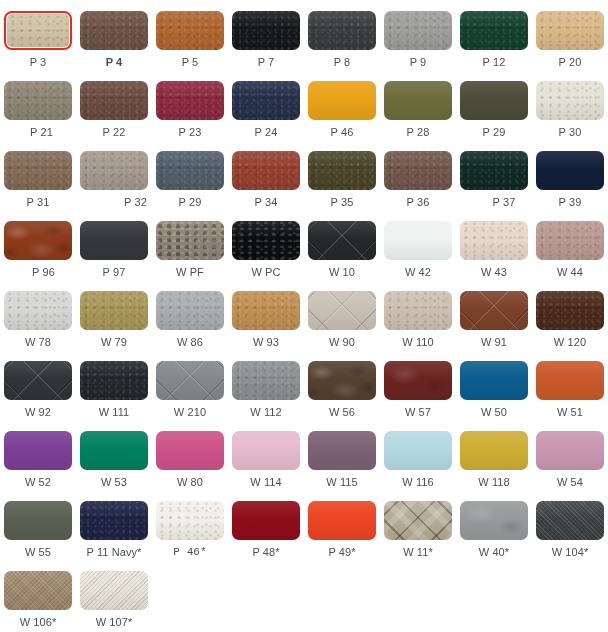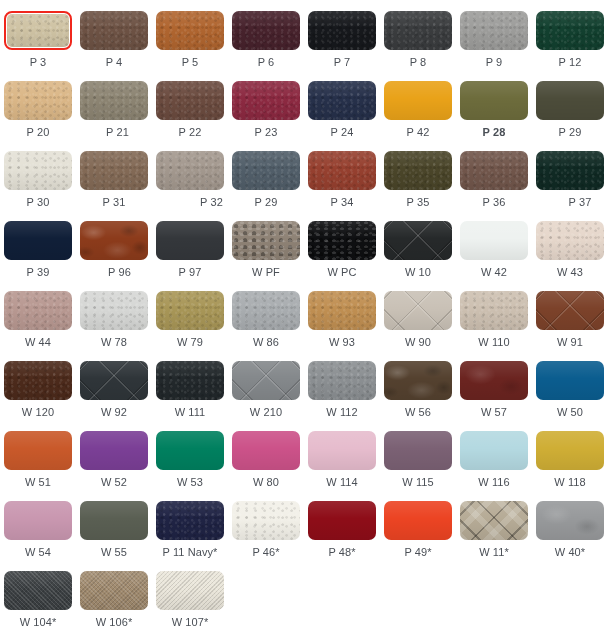--- a/index.html
+++ b/index.html
@@ -174,42 +174,33 @@
       </div>
       <div class="swatch-label" style="color: rgb(74, 79, 86);">P 3</div>
     </div>
     <div class="swatch-cell">
       <div class="swatch-chip-wrap">
         <div class="swatch-chip" style="background-color: rgb(109, 82, 68);">
           <div class="tex tex-grain"></div>
           <div class="tex tex-sheen"></div>
         </div>
       </div>
-      <div class="swatch-label" style="color: rgb(74, 79, 86);">P 4</div>
+      <div class="swatch-label" style="color: rgb(74, 79, 86); font-weight: bold;">P 4</div>
     </div>
     <div class="swatch-cell">
       <div class="swatch-chip-wrap">
         <div class="swatch-chip" style="background-color: rgb(176, 101, 47);">
           <div class="tex tex-grain"></div>
           <div class="tex tex-sheen"></div>
         </div>
       </div>
       <div class="swatch-label" style="color: rgb(74, 79, 86);">P 5</div>
     </div>
     <div class="swatch-cell">
       <div class="swatch-chip-wrap">
-        <div class="swatch-chip" style="background-color: rgb(71, 34, 44);">
-          <div class="tex tex-grain"></div>
-          <div class="tex tex-sheen"></div>
-        </div>
-      </div>
-      <div class="swatch-label" style="color: rgb(74, 79, 86);">P 6</div>
-    </div>
-    <div class="swatch-cell">
-      <div class="swatch-chip-wrap">
         <div class="swatch-chip" style="background-color: rgb(22, 24, 28);">
           <div class="tex tex-grain"></div>
           <div class="tex tex-sheen"></div>
         </div>
       </div>
       <div class="swatch-label" style="color: rgb(74, 79, 86);">P 7</div>
     </div>
     <div class="swatch-cell">
       <div class="swatch-chip-wrap">
         <div class="swatch-chip" style="background-color: rgb(58, 60, 62);">
@@ -281,29 +272,29 @@
         </div>
       </div>
       <div class="swatch-label" style="color: rgb(74, 79, 86);">P 24</div>
     </div>
     <div class="swatch-cell">
       <div class="swatch-chip-wrap">
         <div class="swatch-chip" style="background-color: rgb(233, 162, 25);">
           <div class="tex tex-sheen"></div>
         </div>
       </div>
-      <div class="swatch-label" style="color: rgb(74, 79, 86);">P 42</div>
+      <div class="swatch-label" style="color: rgb(74, 79, 86);">P 46</div>
     </div>
     <div class="swatch-cell">
       <div class="swatch-chip-wrap">
         <div class="swatch-chip" style="background-color: rgb(109, 108, 60);">
           <div class="tex tex-sheen"></div>
         </div>
       </div>
-      <div class="swatch-label" style="color: rgb(74, 79, 86); font-weight: bold;">P 28</div>
+      <div class="swatch-label" style="color: rgb(74, 79, 86);">P 28</div>
     </div>
     <div class="swatch-cell">
       <div class="swatch-chip-wrap">
         <div class="swatch-chip" style="background-color: rgb(76, 76, 58);">
           <div class="tex tex-sheen"></div>
         </div>
       </div>
       <div class="swatch-label" style="color: rgb(74, 79, 86);">P 29</div>
     </div>
     <div class="swatch-cell">
@@ -679,21 +670,21 @@
       </div>
       <div class="swatch-label" style="color: rgb(74, 79, 86);">P 11 Navy*</div>
     </div>
     <div class="swatch-cell">
       <div class="swatch-chip-wrap">
         <div class="swatch-chip" style="background-color: rgb(242, 240, 232);">
           <div class="tex tex-grain"></div>
           <div class="tex tex-sheen"></div>
         </div>
       </div>
-      <div class="swatch-label" style="color: rgb(74, 79, 86);">P 46*</div>
+      <div class="swatch-label" style="color: rgb(74, 79, 86); font-family: Liberation Mono, monospace;">P 46*</div>
     </div>
     <div class="swatch-cell">
       <div class="swatch-chip-wrap">
         <div class="swatch-chip" style="background-color: rgb(142, 13, 24);">
           <div class="tex tex-sheen"></div>
         </div>
       </div>
       <div class="swatch-label" style="color: rgb(74, 79, 86);">P 48*</div>
     </div>
     <div class="swatch-cell">

